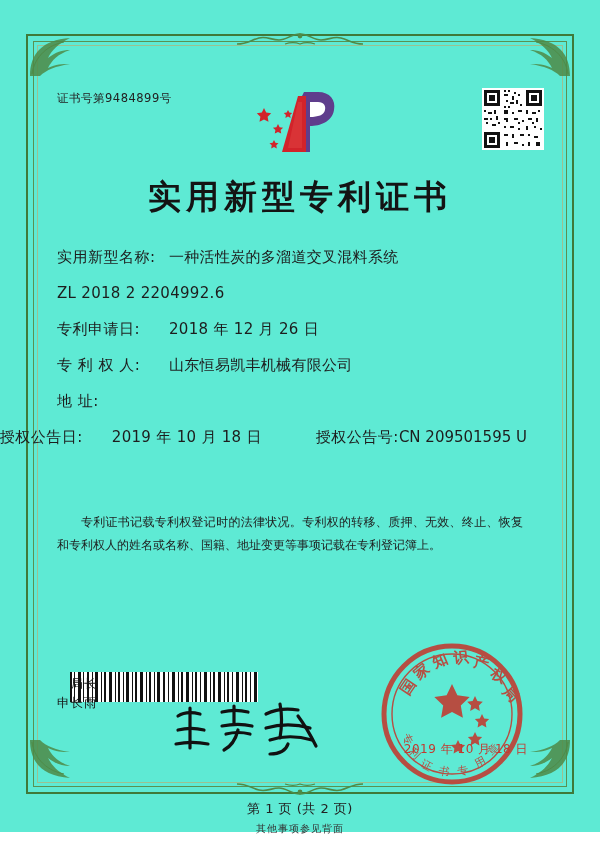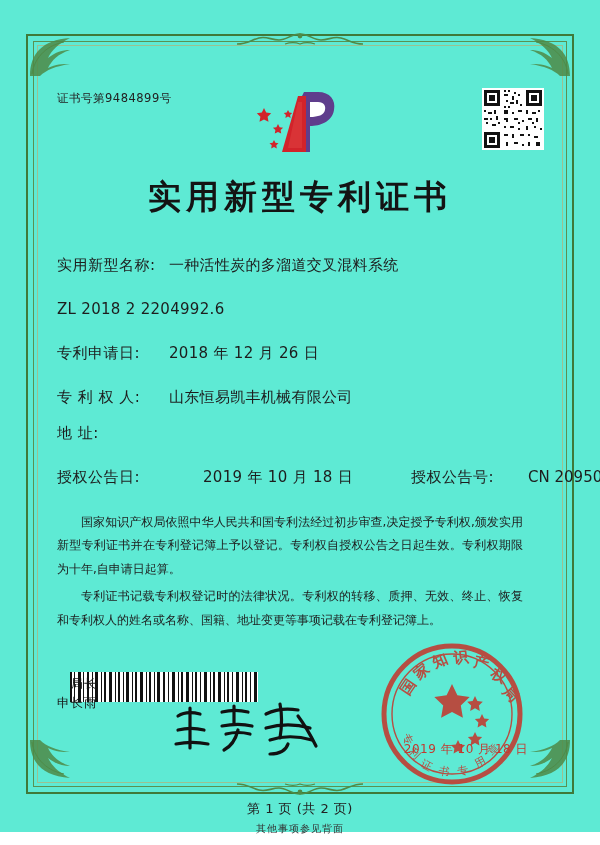--- a/index.html
+++ b/index.html
@@ -141,25 +141,24 @@
   }
   .field-label {
     flex: 0 0 auto;
     white-space: nowrap;
     letter-spacing: 0.5px;
   }
   .field-label.w-wide { width: 112px; }
   .field-value {
     flex: 1 1 auto;
     letter-spacing: 0.3px;
-    margin-top: 8px;
-  }
-  .field-row.split { justify-content: flex-start; gap: 34px; }
+  }
+  .field-row.split { justify-content: flex-end; }
   .field-inline-label {
-    margin-left: 24px;
+    margin-left: 54px;
     white-space: nowrap;
     letter-spacing: 0.5px;
   }
   .field-inline-value {
     margin-left: 0;
     white-space: nowrap;
   }
 
   
   .paragraphs {
@@ -408,21 +407,20 @@
     </div>
     <div class="field-row split">
       <span class="field-label w-wide">授权公告日:</span>
       <span class="field-value" style="flex:0 0 auto;">2019 年 10 月 18 日</span>
       <span class="field-inline-label">授权公告号:</span>
       <span class="field-inline-value">CN 209501595 U</span>
     </div>
   </div>
 
   <div class="paragraphs">
-    <p>国家知识产权局依照中华人民共和国专利法经过初步审查,决定授予专利权,颁发实用新型专利证书并在专利登记簿上予以登记。专利权自授权公告之日起生效。专利权期限为十年,自申请日起算。</p>
     <p>专利证书记载专利权登记时的法律状况。专利权的转移、质押、无效、终止、恢复和专利权人的姓名或名称、国籍、地址变更等事项记载在专利登记簿上。</p>
   </div>
 
   <div class="barcode">
     <svg viewBox="0 0 188 30" preserveAspectRatio="none">
       <rect width="188" height="30" fill="#ffffff"></rect>
       <g fill="#111111">
         <rect x="0" y="0" width="2" height="30"></rect>
           <rect x="4" y="0" width="1" height="30"></rect>
         <rect x="8" y="0" width="3" height="30"></rect>

